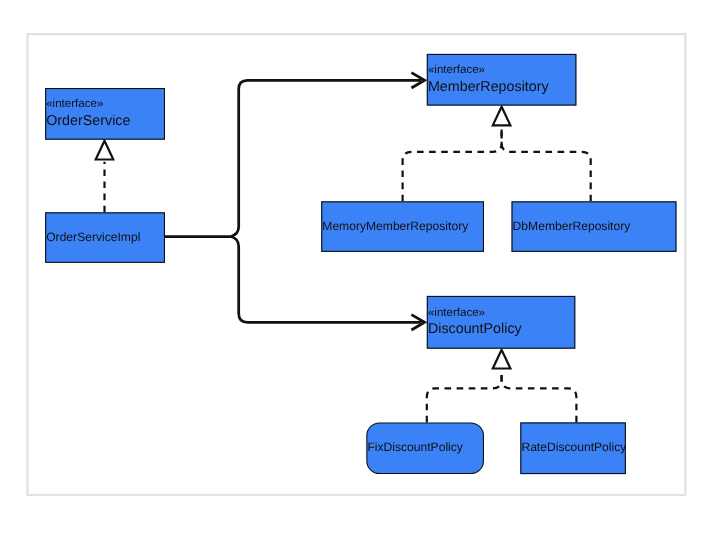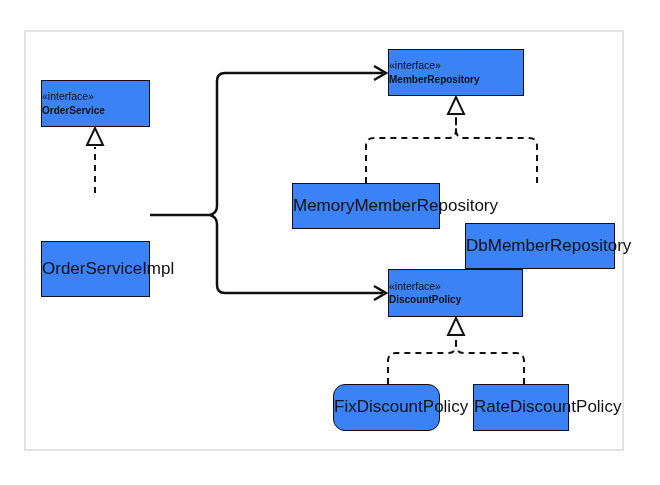--- a/index.html
+++ b/index.html
@@ -43,33 +43,33 @@
     justify-content: center;
     text-align: center;
     color: #111111;
     line-height: 1.3;
   }
   .uml-node .stereotype {
     font-size: 10.5px;
     font-weight: normal;
   }
   .uml-node .iface-name {
-    font-size: 10px;
-    font-weight: bold;
+    font-size: 13px;
+    font-weight: normal;
   }
   .uml-node .impl-name {
-    font-size: 17px;
+    font-size: 11px;
     font-weight: normal;
   }
   
   #node-order-service            { left: 41px;  top: 80px;  width: 109px; height: 47px; }
-  #node-order-service-impl       { left: 41px;  top: 193px; width: 109px; height: 56px; margin-top: 48px; }
+  #node-order-service-impl       { left: 41px;  top: 193px; width: 109px; height: 46px; }
   #node-member-repository        { left: 388px; top: 49px;  width: 136px; height: 47px; }
   #node-memory-member-repository { left: 292px; top: 183px; width: 148px; height: 46px; }
-  #node-db-member-repository     { left: 465px; top: 183px; width: 150px; height: 46px; margin-top: 40px; }
+  #node-db-member-repository     { left: 465px; top: 183px; width: 150px; height: 46px; }
   #node-discount-policy          { left: 388px; top: 269px; width: 135px; height: 48px; }
   #node-fix-discount-policy      { left: 333px; top: 384px; width: 107px; height: 47px; border-radius: 12px; }
   #node-rate-discount-policy     { left: 473px; top: 384px; width: 96px; height: 47px; }
 </style>
 </head>
 <body>
 
 <div id="canvas">
 
   <div id="frame"></div>

